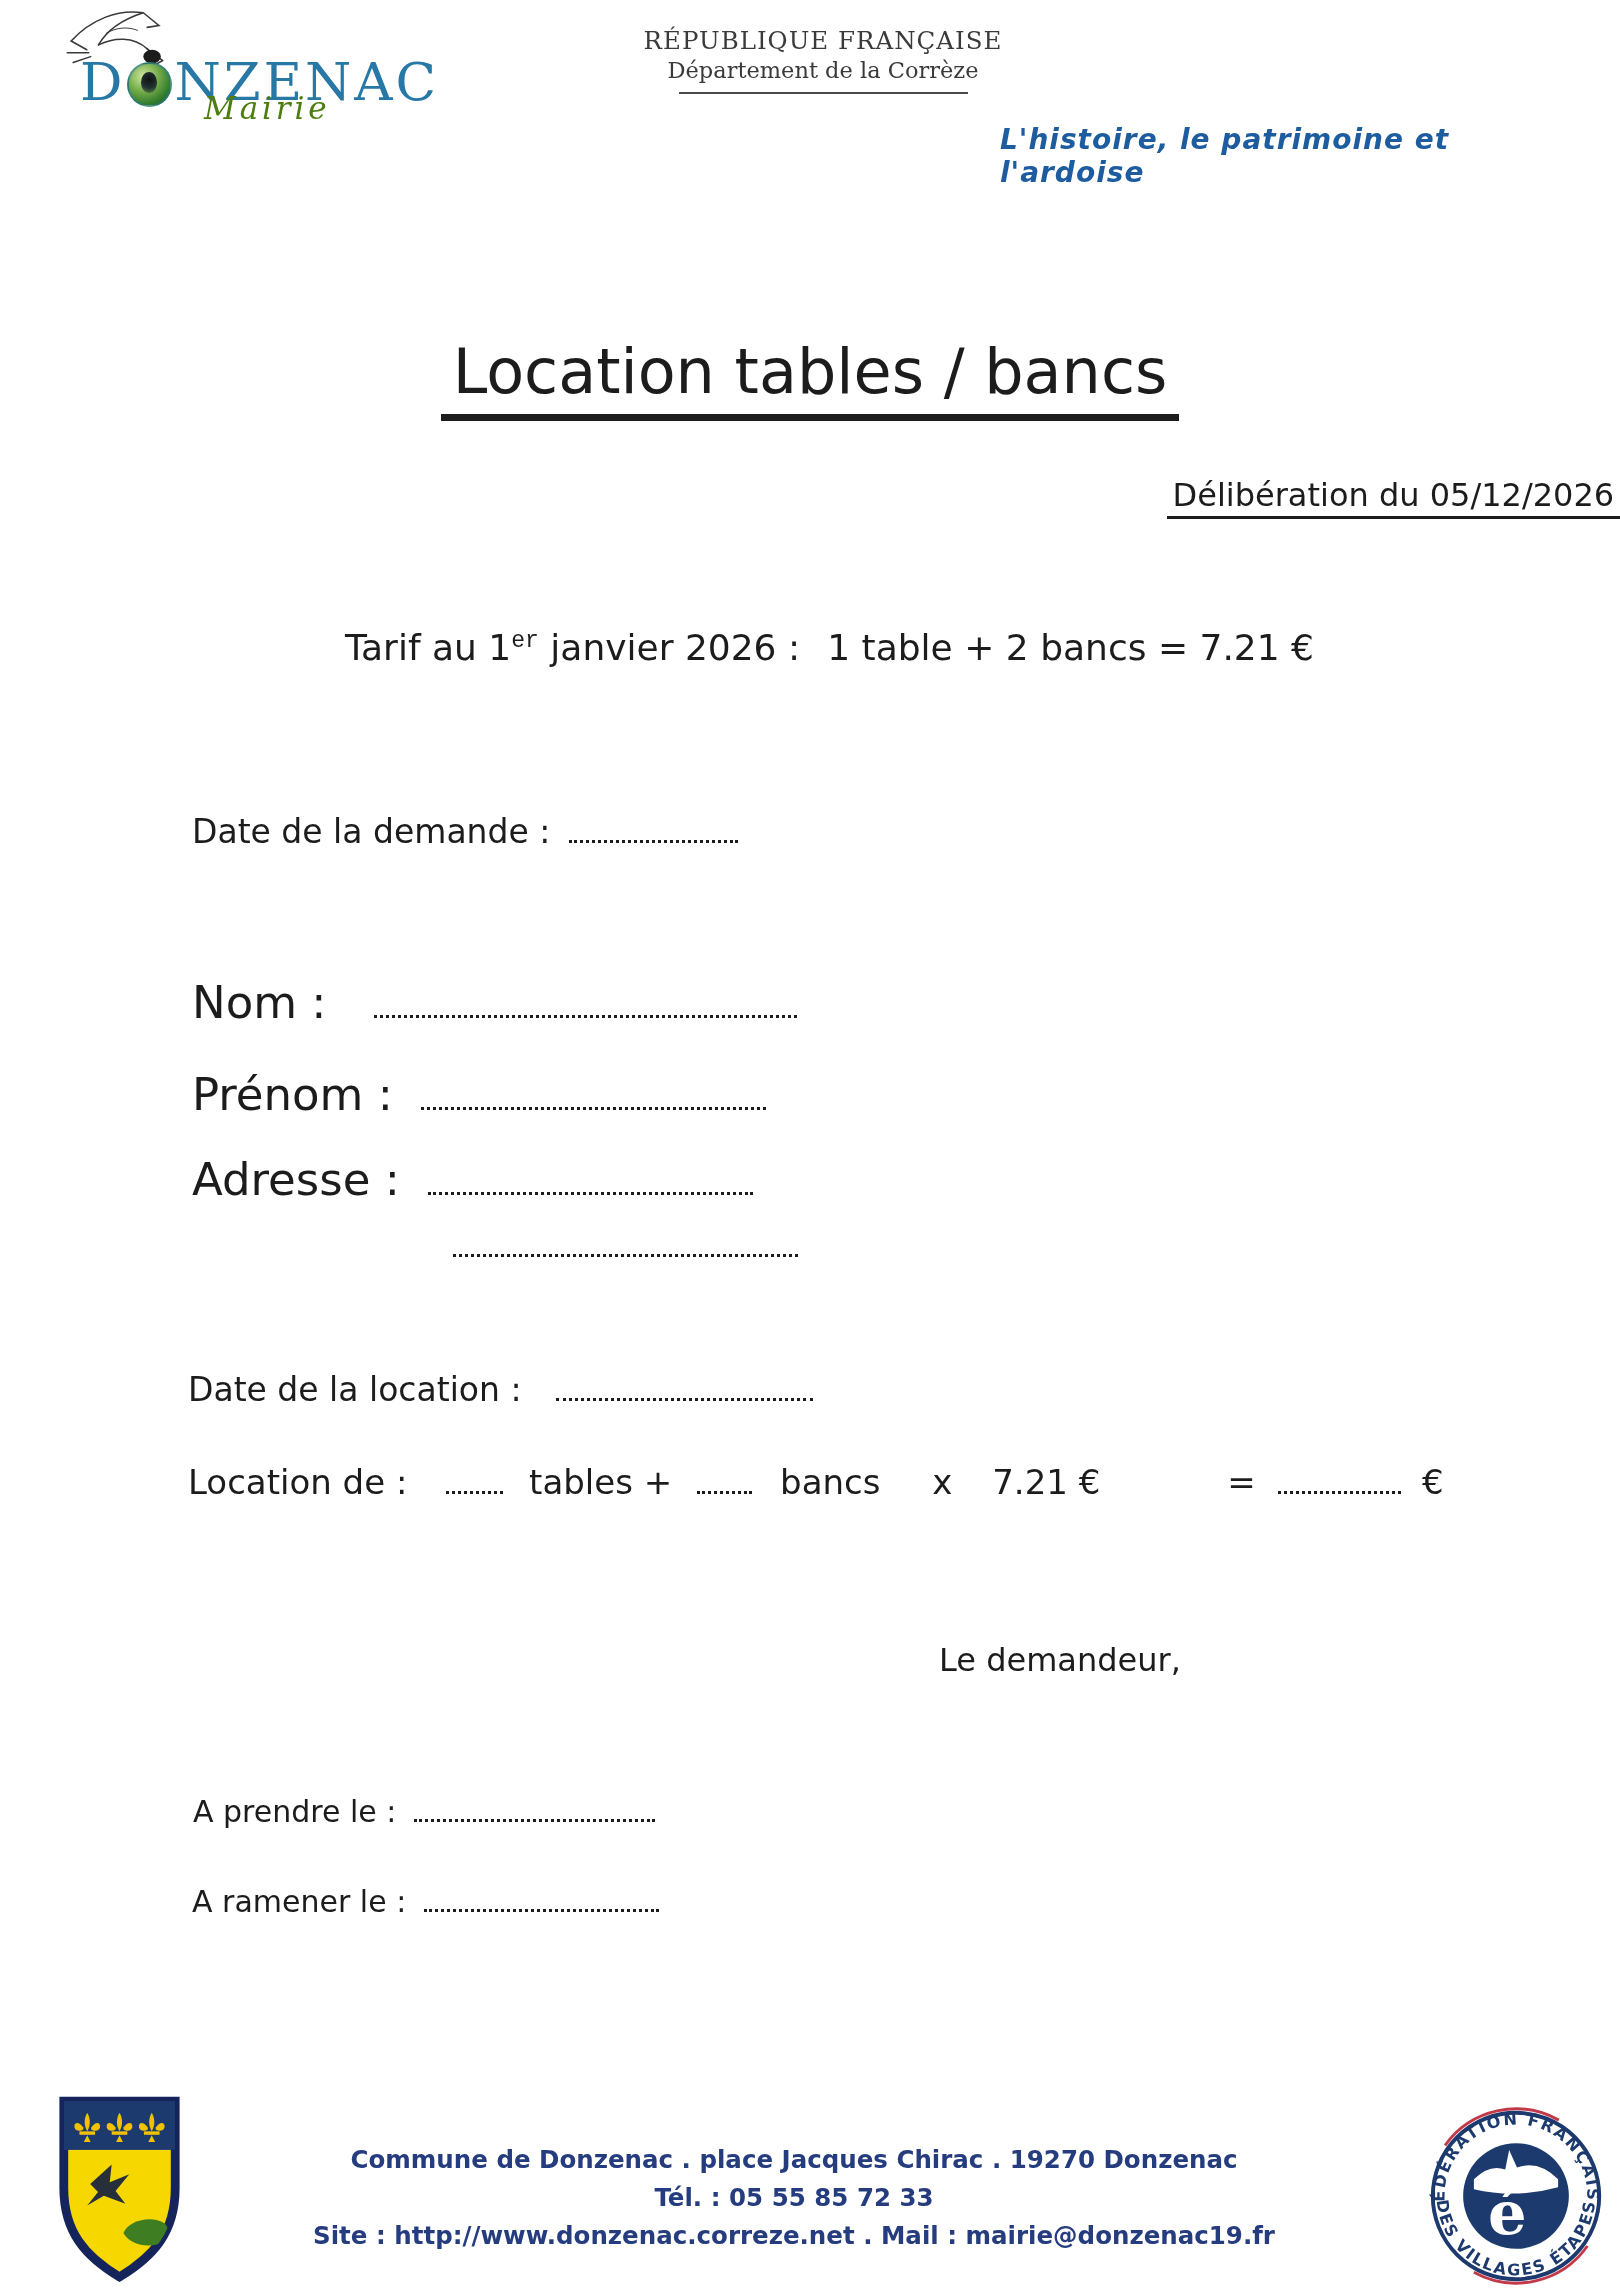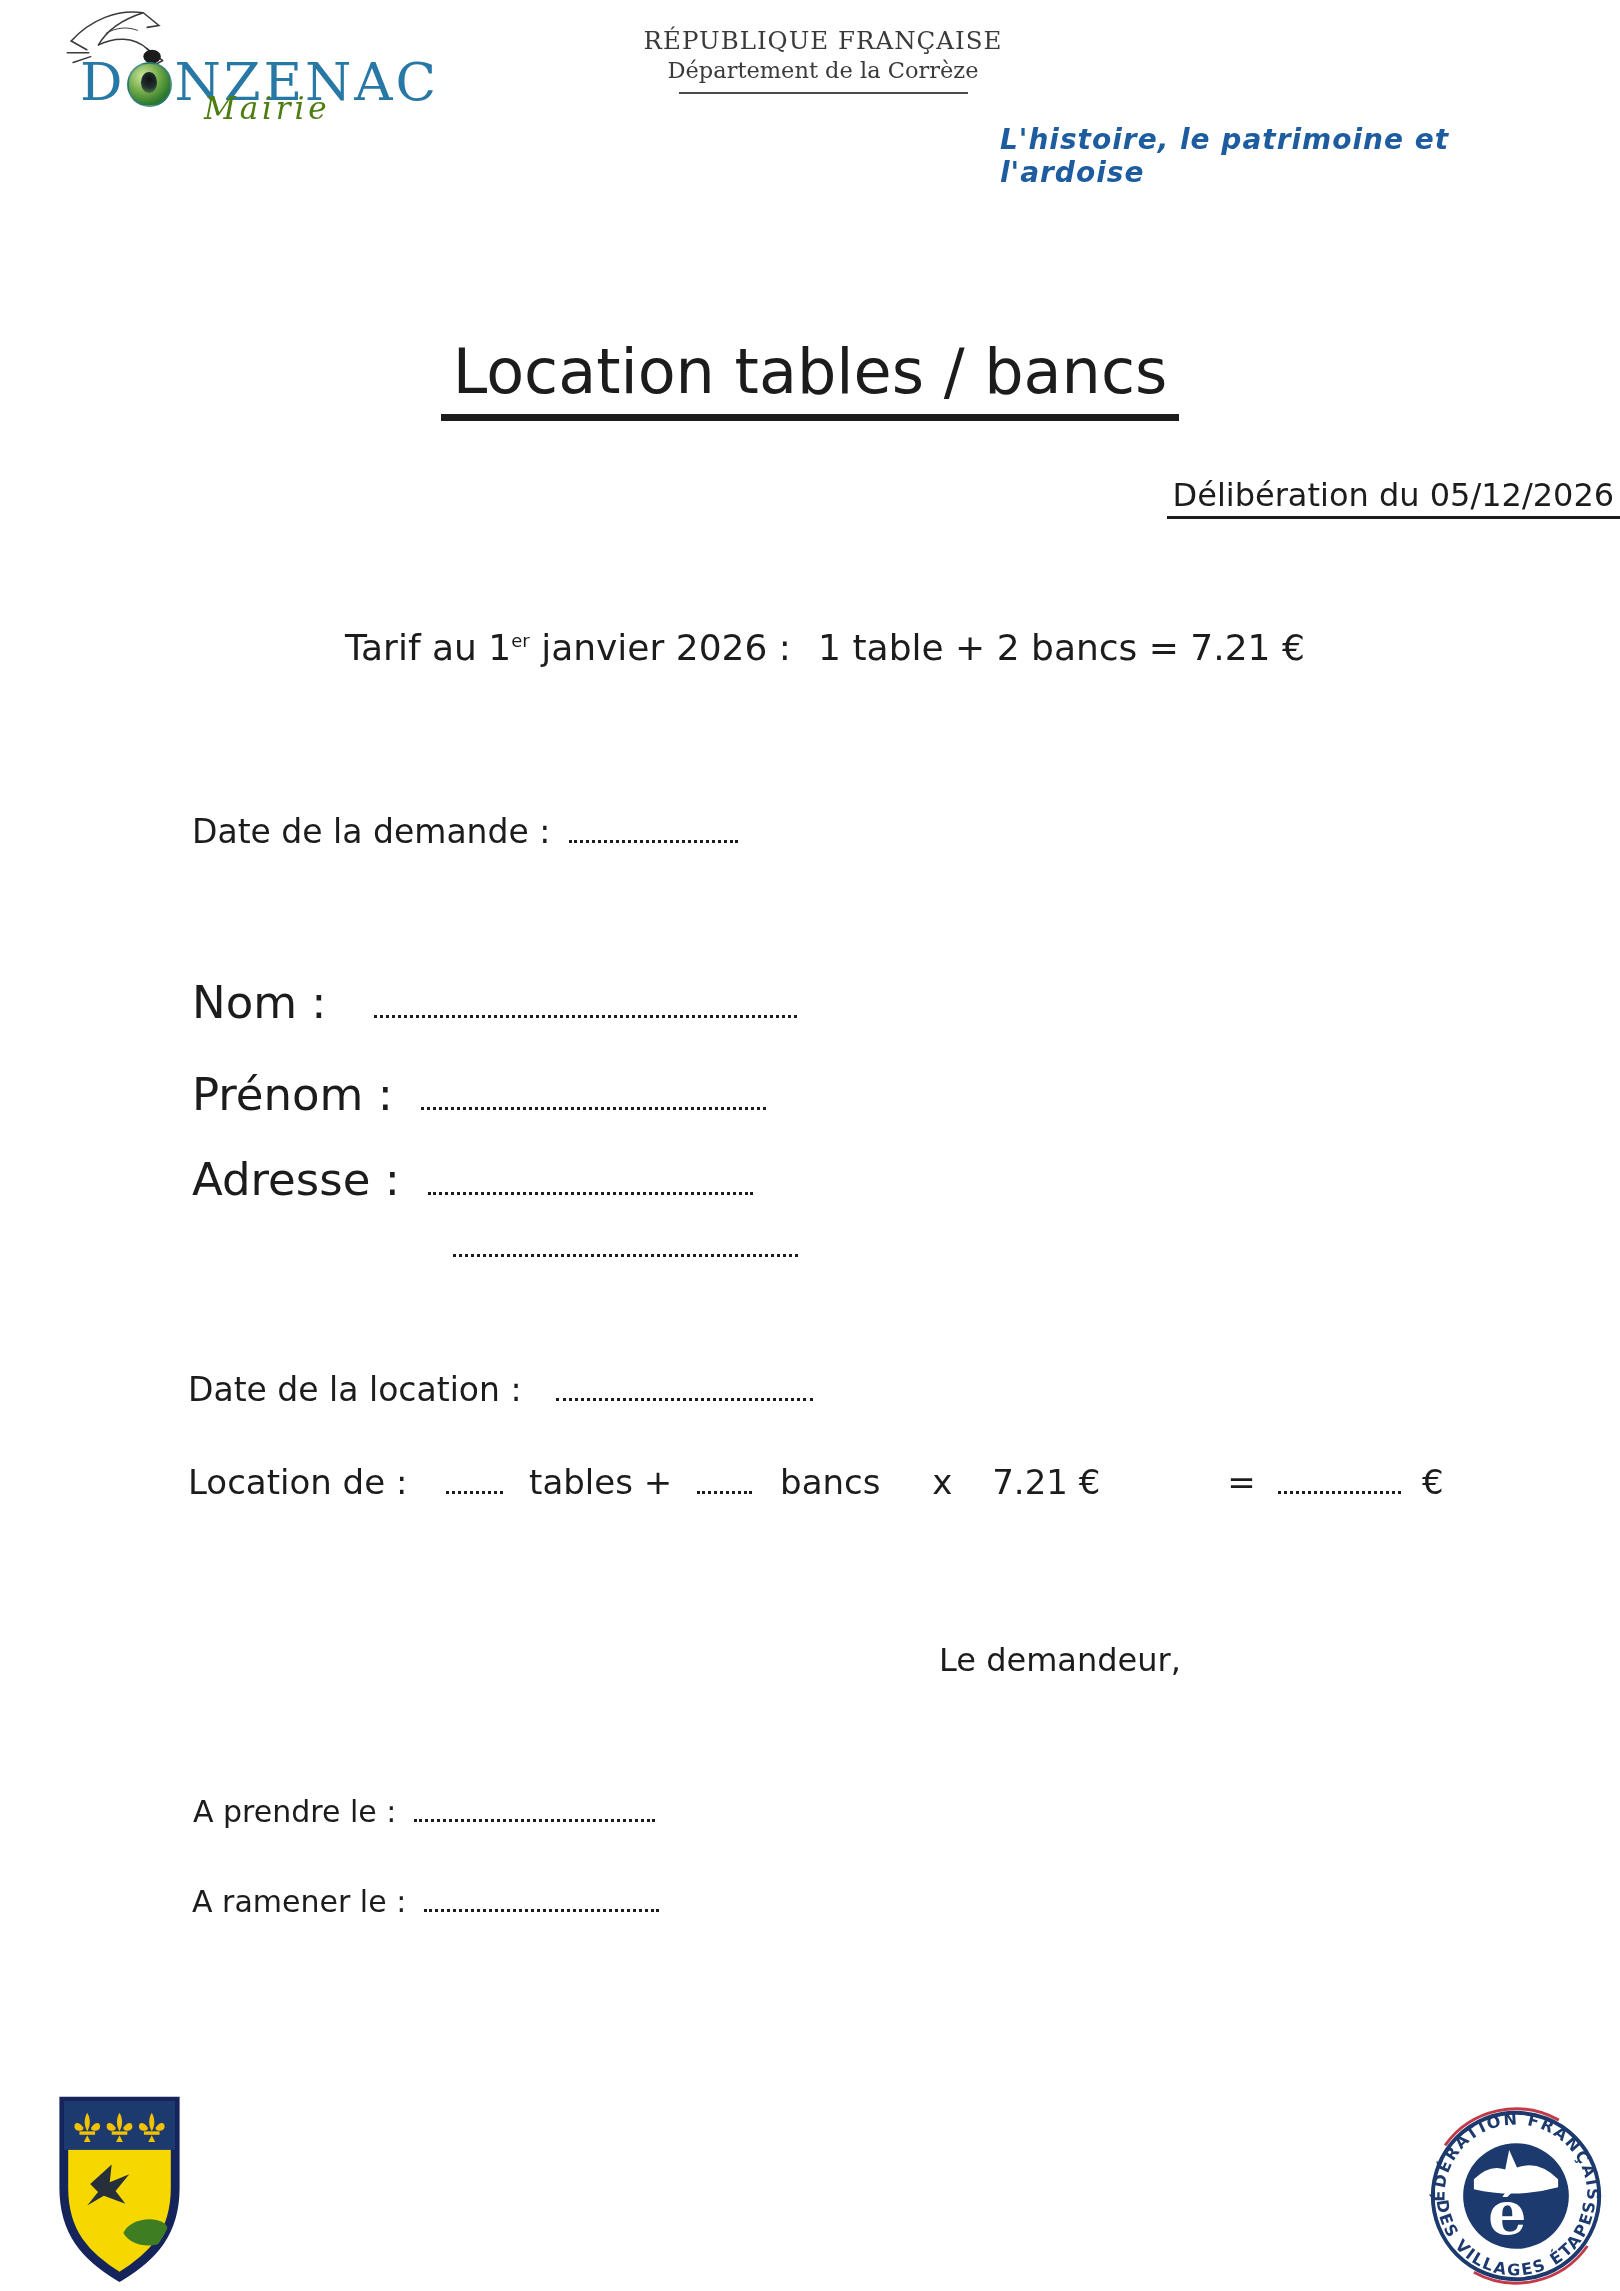--- a/index.html
+++ b/index.html
@@ -58,21 +58,21 @@
   .doc-title {
     display: inline-block; font-size: 62px; font-weight: 500;
     border-bottom: 7.8px solid #1c1c1c; padding: 0 11.8px 5.9px;
   }
   .subtitle-wrap { left: 0; top: 476px; width: 100%; text-align: right; }
   .doc-subtitle {
     display: inline-block; font-size: 32px;
     border-bottom: 3.4px solid #1c1c1c; padding: 0 5.9px 2px;
   }
   .tarif { left: 345px; top: 627px; font-size: 36px; }
-  .tarif sup { font-size: 18px; }
+  .tarif sup { font-size: 23px; font-family: Liberation Mono, monospace; }
   .tarif .gap { margin-left: 15.7px; }
 
   .dots {
     display: inline-block; height: 0.82em;
     border-bottom: 3.4px dotted #1c1c1c;
   }
   .dots-block { border-bottom: 3.4px dotted #1c1c1c; }
 
   .line-sm { font-size: 33px; }
   .line-lg { font-size: 45px; text-align: center; }
@@ -212,20 +212,25 @@
     </defs>
     <path d="M9 7 L123 7 L123 96 C123 141 101 166 66 187 C31 166 9 141 9 96 Z" fill="#f6d800" stroke="#16245c" stroke-width="9"></path>
     <rect x="9" y="7" width="114" height="50" fill="#1d3a6e" clip-path="url(#shieldClip)"></rect>
     <use href="#fleur" x="33" y="34"></use>
     <use href="#fleur" x="66" y="34"></use>
     <use href="#fleur" x="99" y="34"></use>
     <path d="M36 92 L58 72 L56 90 L76 82 L62 99 L72 112 L50 104 L33 114 L44 100 Z" fill="#27303a"></path>
     <path d="M70 142 C76 128 100 124 112 132 C118 138 118 148 110 152 C96 158 76 154 70 142 Z" fill="#3f7d22" stroke="#27502l" clip-path="url(#shieldClip)"></path>
   </svg>
 
+  <div class="abs footer-text">
+    <div>Commune de Donzenac . place Jacques Chirac . 19270 Donzenac</div>
+    <div>Tél. : 05 55 85 72 33</div>
+    <div>Site : http://www.donzenac.correze.net . Mail : mairie@donzenac19.fr</div>
+  </div>
 
   <svg class="abs badge" width="186" height="186" viewBox="0 0 190 190">
     <defs>
       <path id="arcTop" d="M 22 95 A 73 73 0 0 1 168 95"></path>
       <path id="arcBottom" d="M 14 95 A 81 81 0 0 0 176 95"></path>
     </defs>
     <circle cx="95" cy="95" r="89" fill="none" stroke="#c23a4a" stroke-width="3" stroke-dasharray="130 150" transform="rotate(35 95 95)"></circle>
     <circle cx="95" cy="95" r="85" fill="#ffffff" stroke="#1d3a6e" stroke-width="4"></circle>
     <circle cx="95" cy="95" r="54" fill="#1d3a6e"></circle>
     <path d="M52 78 Q68 62 84 68 L88 48 L96 66 Q118 58 138 78 L138 86 Q95 98 52 88 Z" fill="#ffffff"></path>

